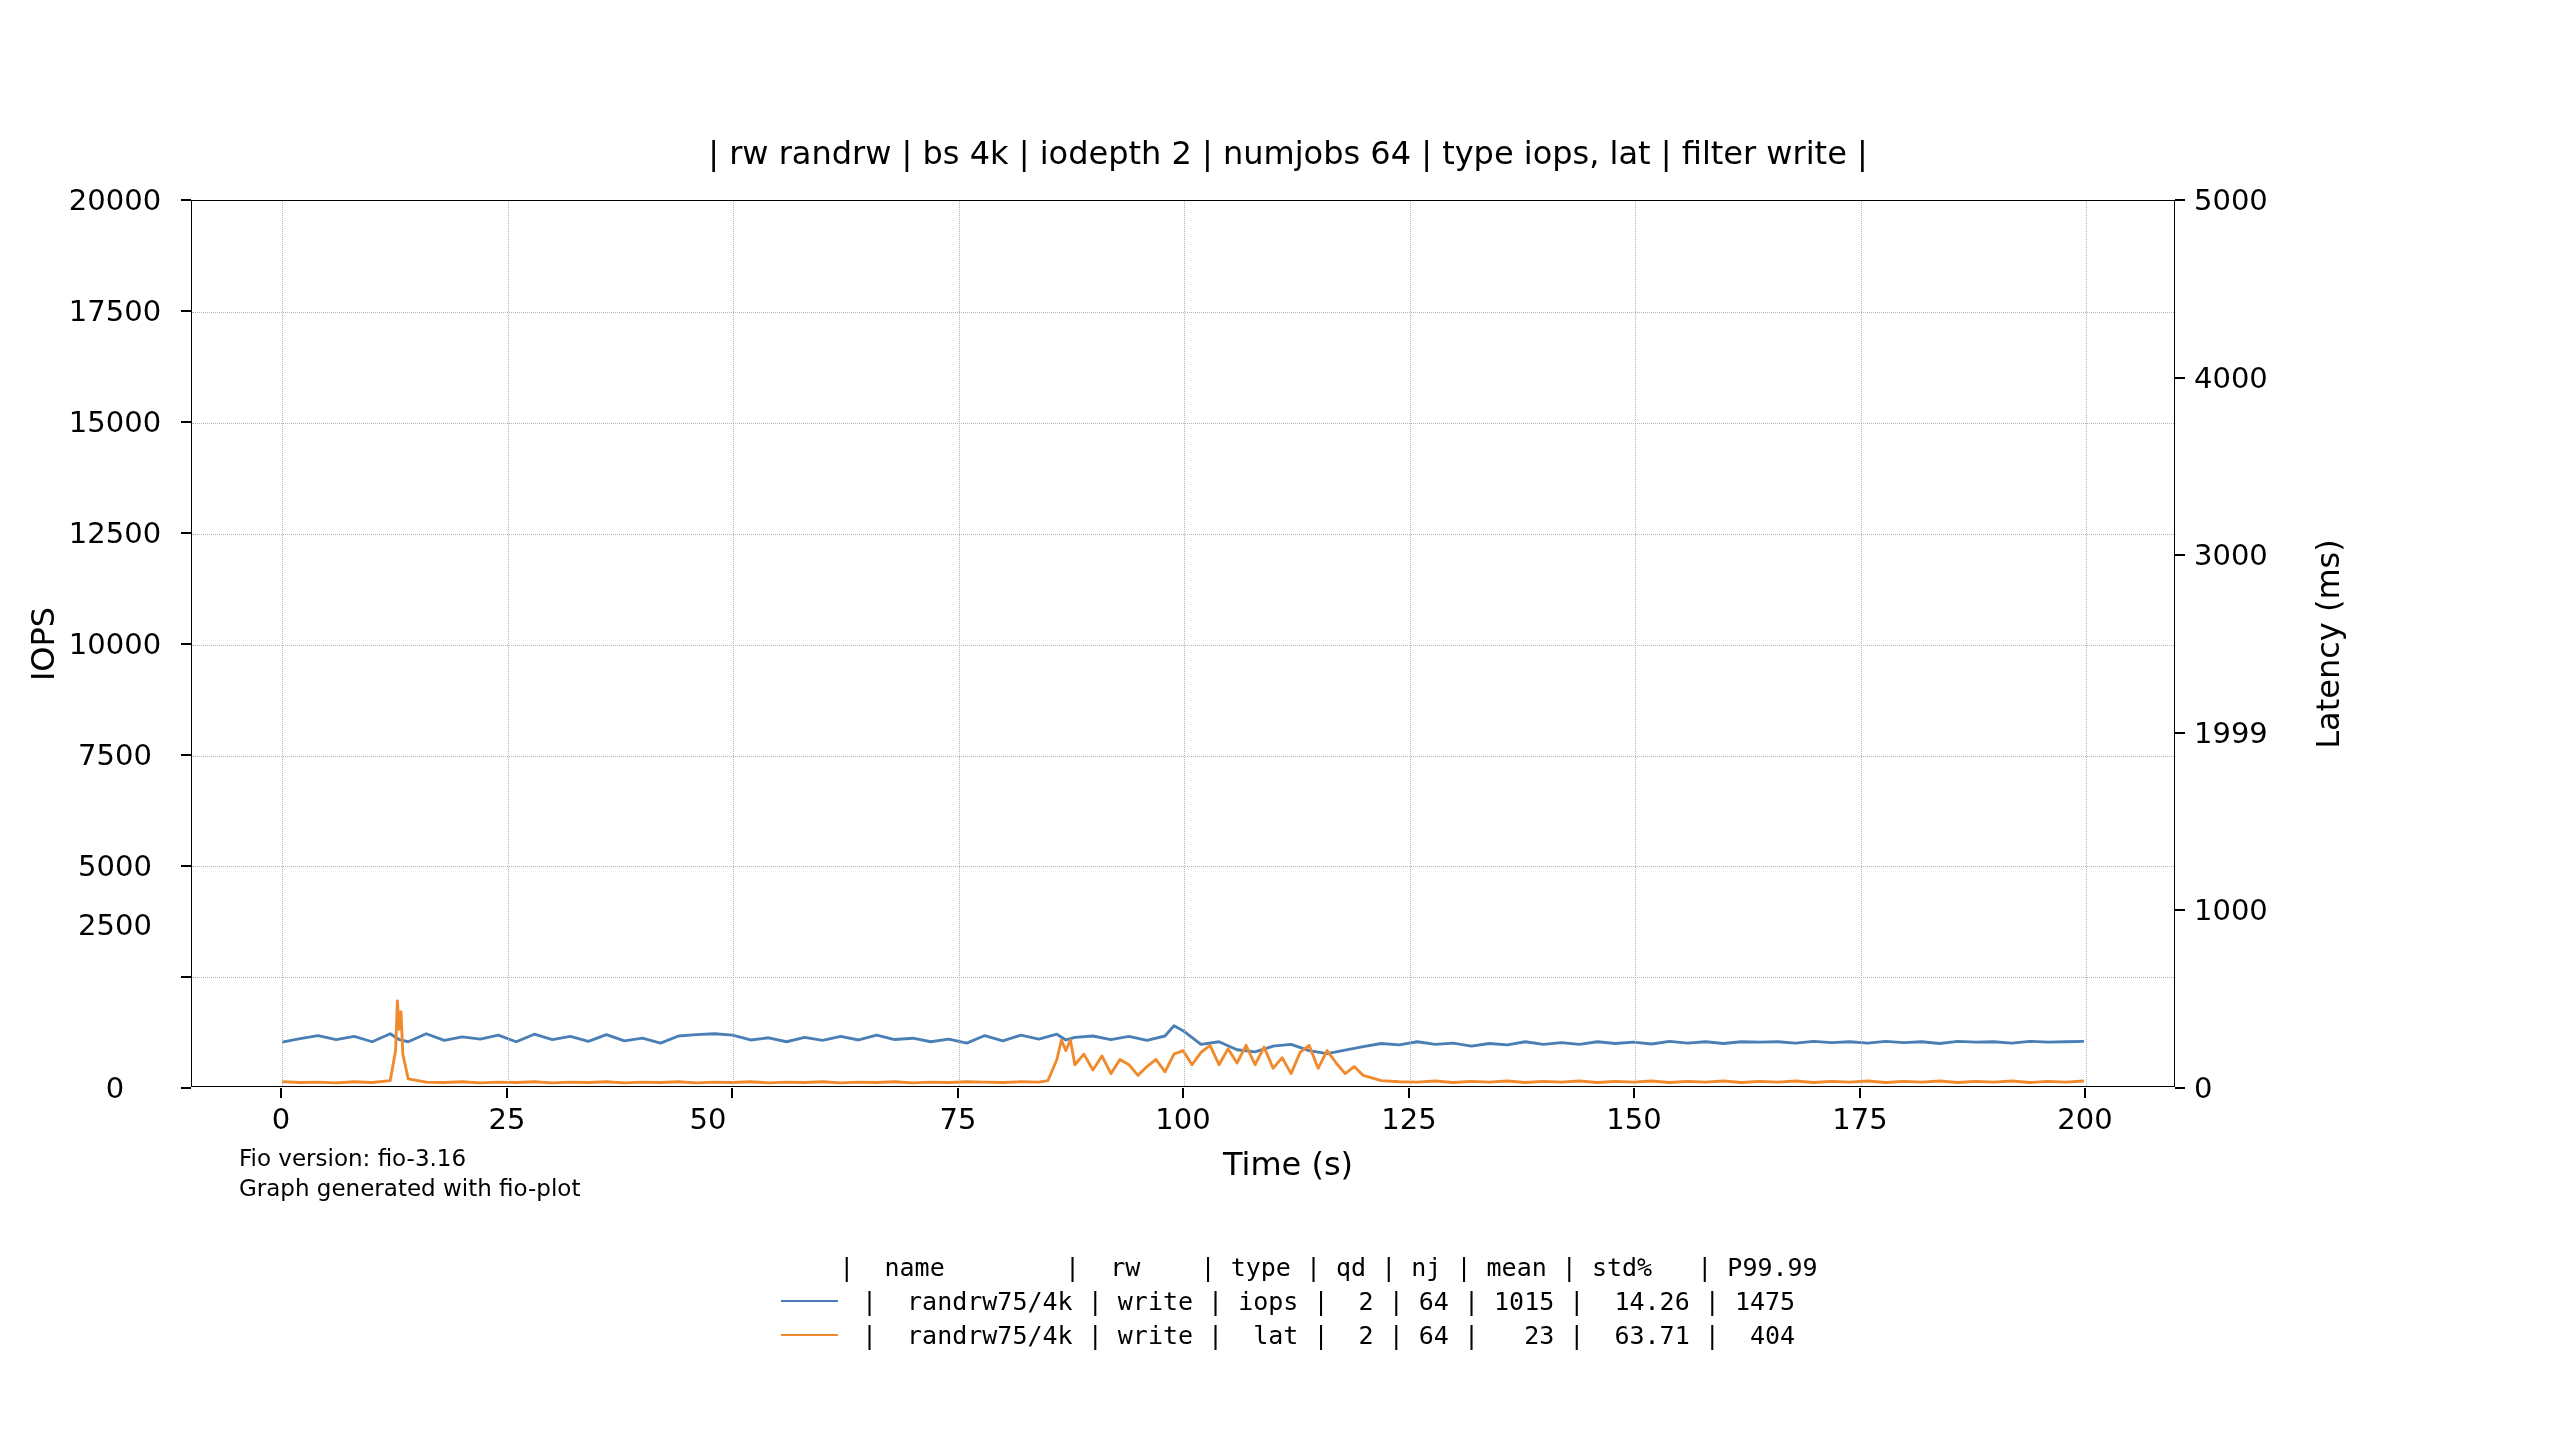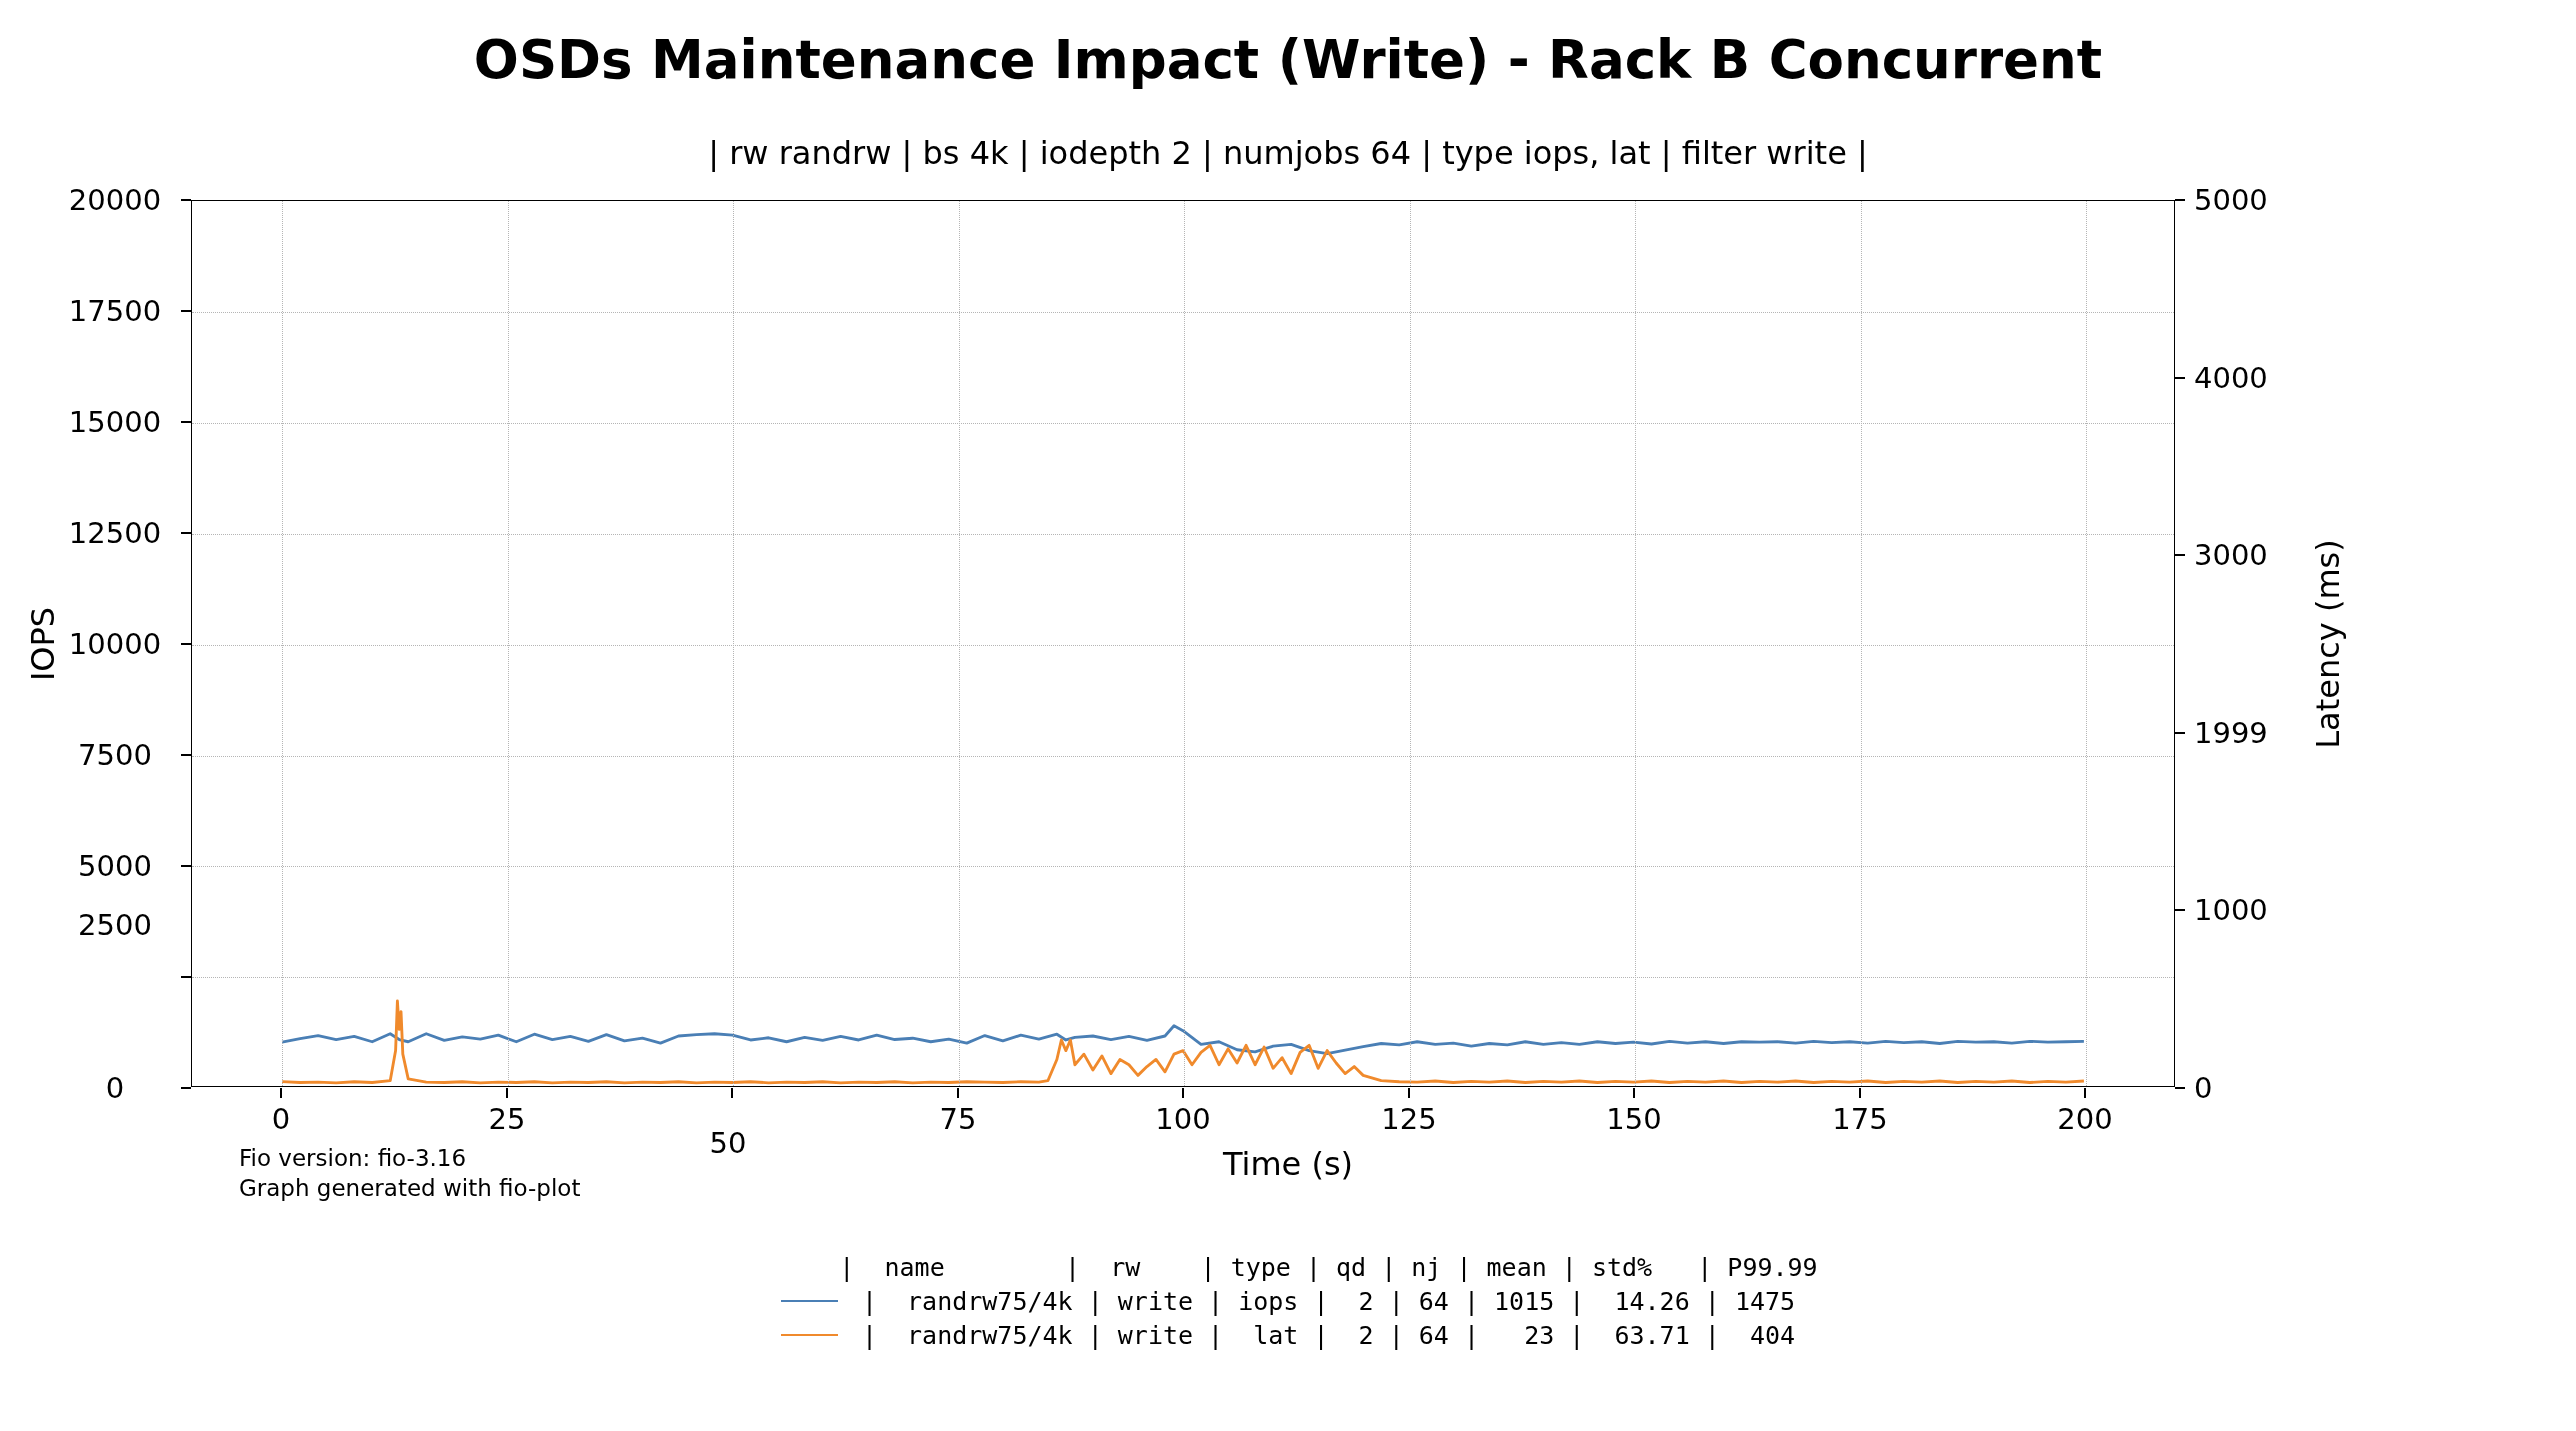--- a/index.html
+++ b/index.html
@@ -164,21 +164,20 @@
     height: 9.5px;
     top: 1088px;
     transform: translateX(-1px);
   }
 </style>
 </head>
 <body>
 
 <div class="canvas">
 
-  <div class="title">OSDs Maintenance Impact (Write) - Rack B Concurrent</div>
   <div class="subtitle">| rw randrw | bs 4k | iodepth 2 | numjobs 64 | type iops, lat | filter write |</div>
 
   <div class="axis-label-left">IOPS</div>
   <div class="axis-label-right">Latency (ms)</div>
   <div class="axis-label-x">Time (s)</div>
 
   <div class="footnote line1">Fio version: fio-3.16</div>
   <div class="footnote line2">Graph generated with fio-plot</div>
 
   <div class="plot" id="plot">
@@ -236,21 +235,21 @@
       <div class="ytick-label-right" style="top: 378px;">4000</div>
       <div class="tick-mark-right" style="top: 378px;"></div>
       <div class="ytick-label-right" style="top: 200px;">5000</div>
       <div class="tick-mark-right" style="top: 200px;"></div>
     </div>
   <div id="bottom-ticks">
       <div class="xtick-label" style="left: 281px;">0</div>
       <div class="tick-mark-bottom" style="left: 281px;"></div>
       <div class="xtick-label" style="left: 507px;">25</div>
       <div class="tick-mark-bottom" style="left: 507px;"></div>
-      <div class="xtick-label" style="left: 728px; margin-top: 24px;">50</div>
+      <div class="xtick-label" style="left: 708px;">50</div>
       <div class="tick-mark-bottom" style="left: 732px;"></div>
       <div class="xtick-label" style="left: 958px;">75</div>
       <div class="tick-mark-bottom" style="left: 958px;"></div>
       <div class="xtick-label" style="left: 1183px;">100</div>
       <div class="tick-mark-bottom" style="left: 1183px;"></div>
       <div class="xtick-label" style="left: 1409px;">125</div>
       <div class="tick-mark-bottom" style="left: 1409px;"></div>
       <div class="xtick-label" style="left: 1634px;">150</div>
       <div class="tick-mark-bottom" style="left: 1634px;"></div>
       <div class="xtick-label" style="left: 1860px;">175</div>

